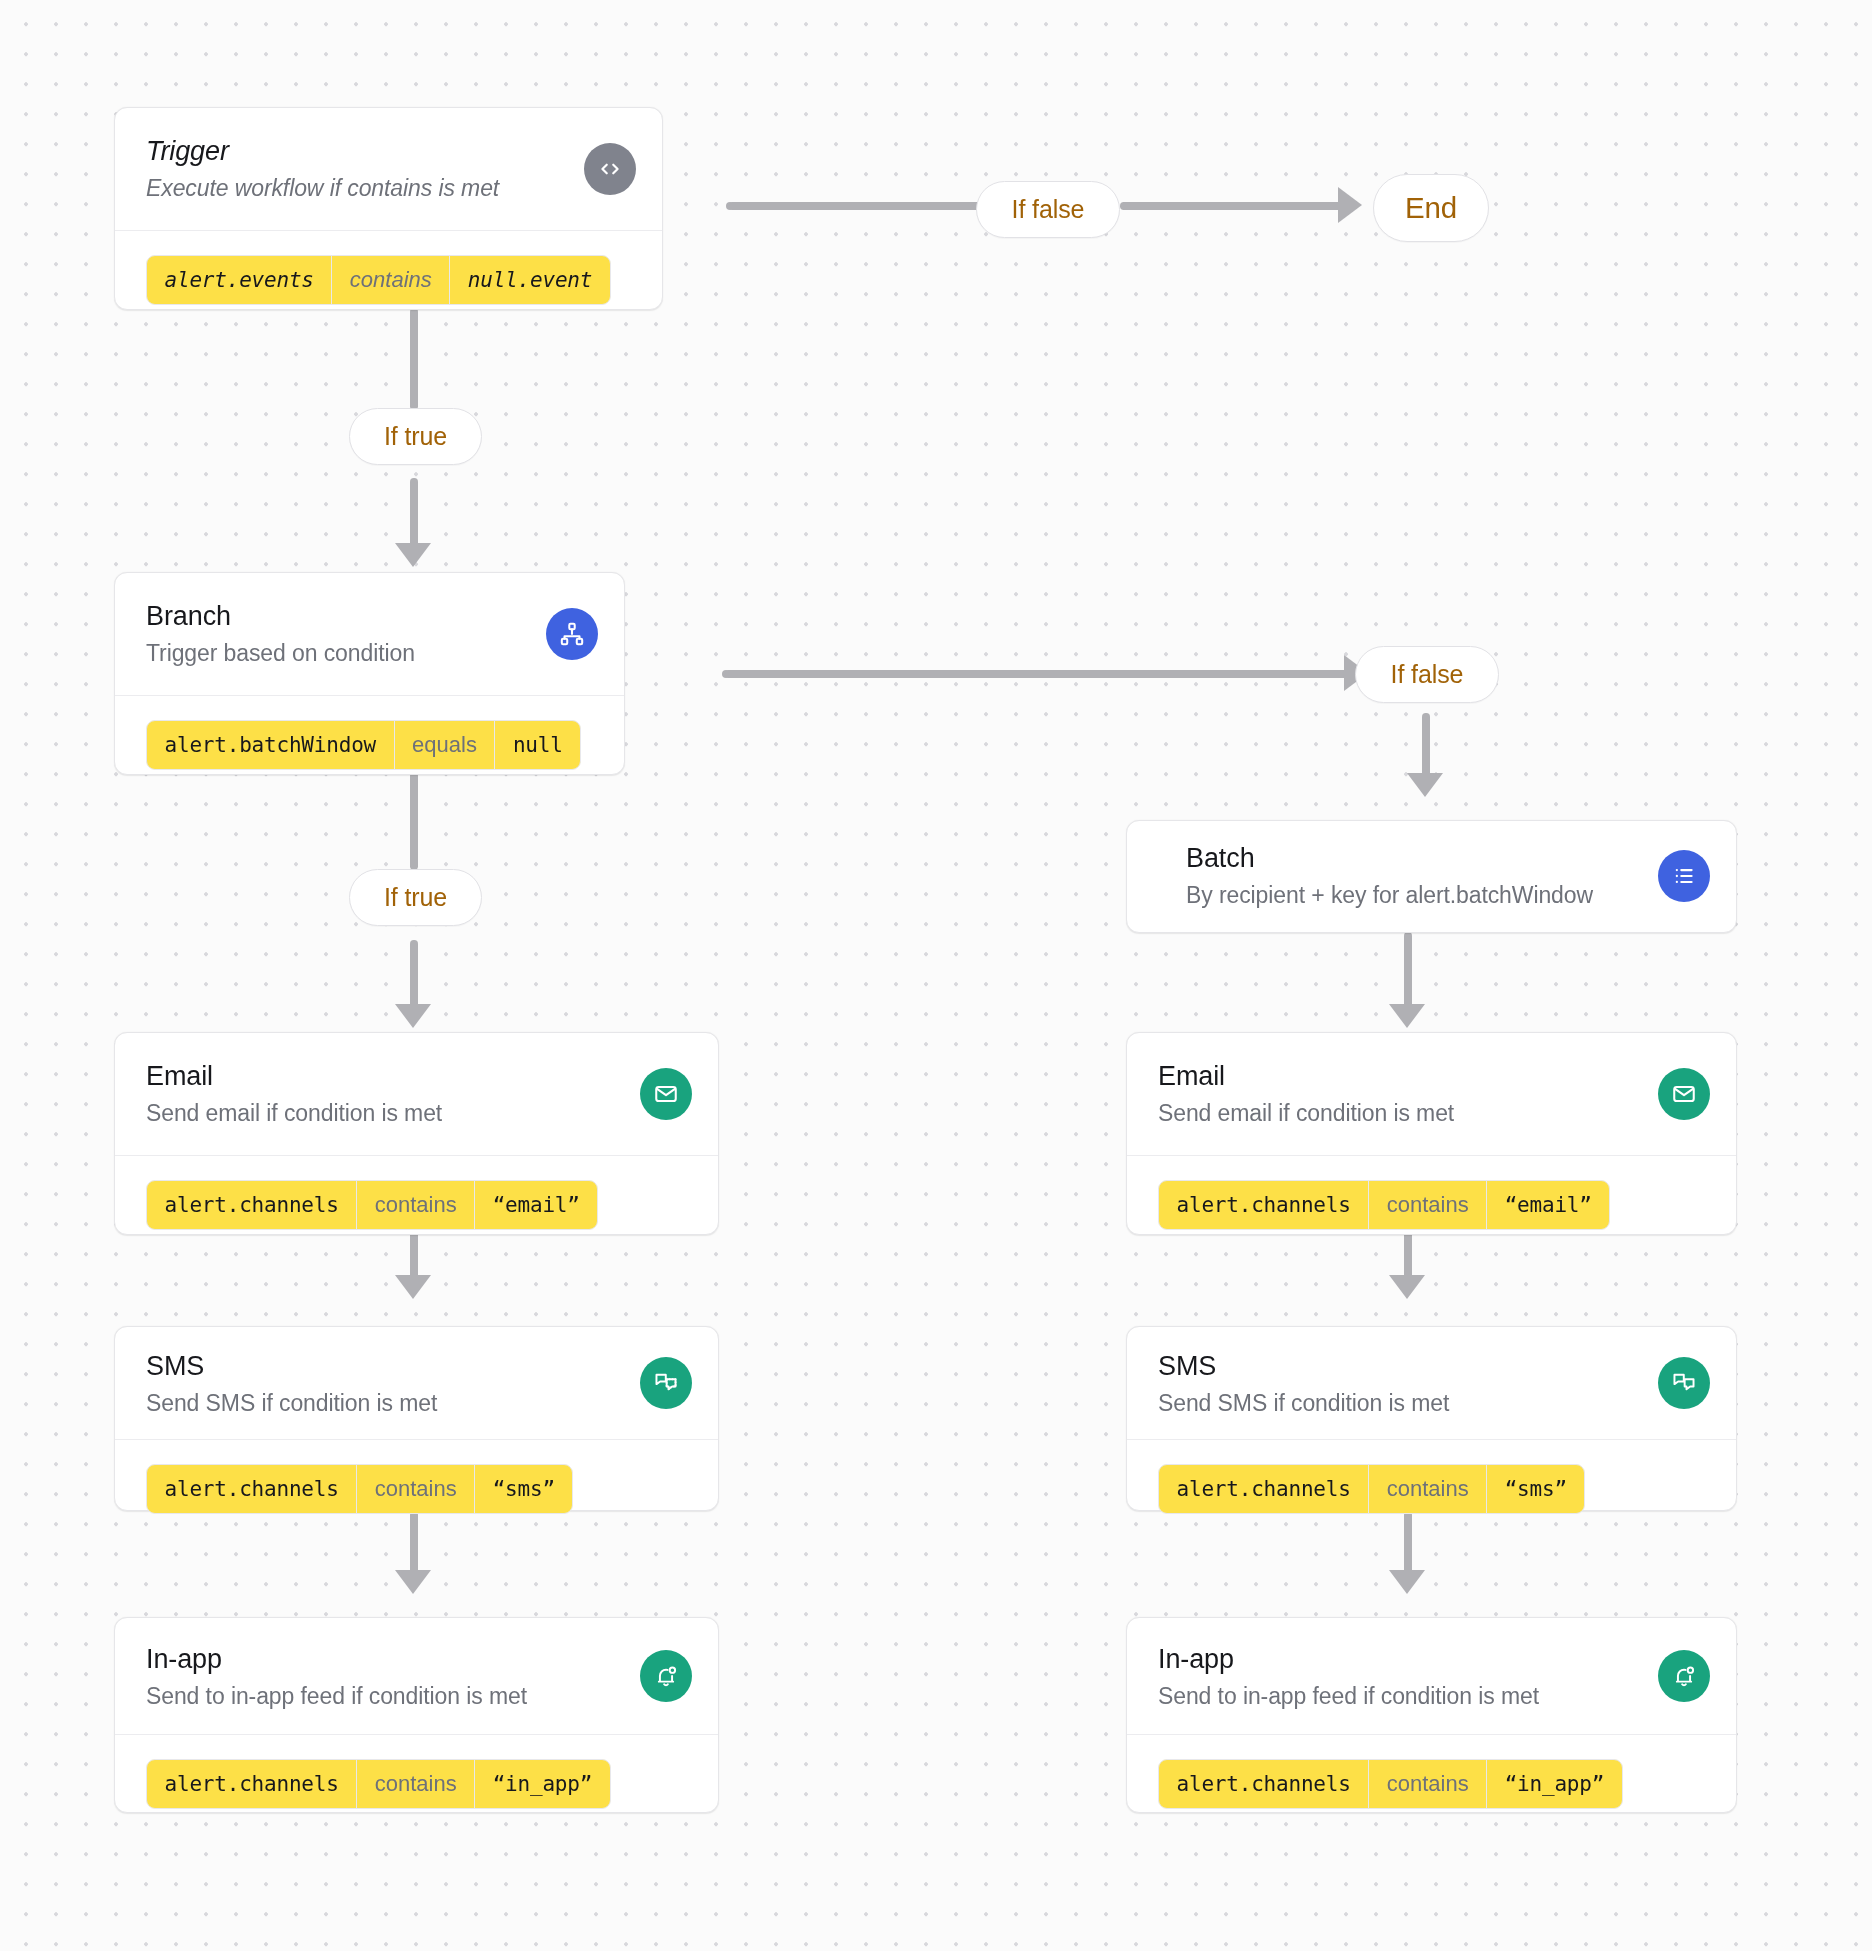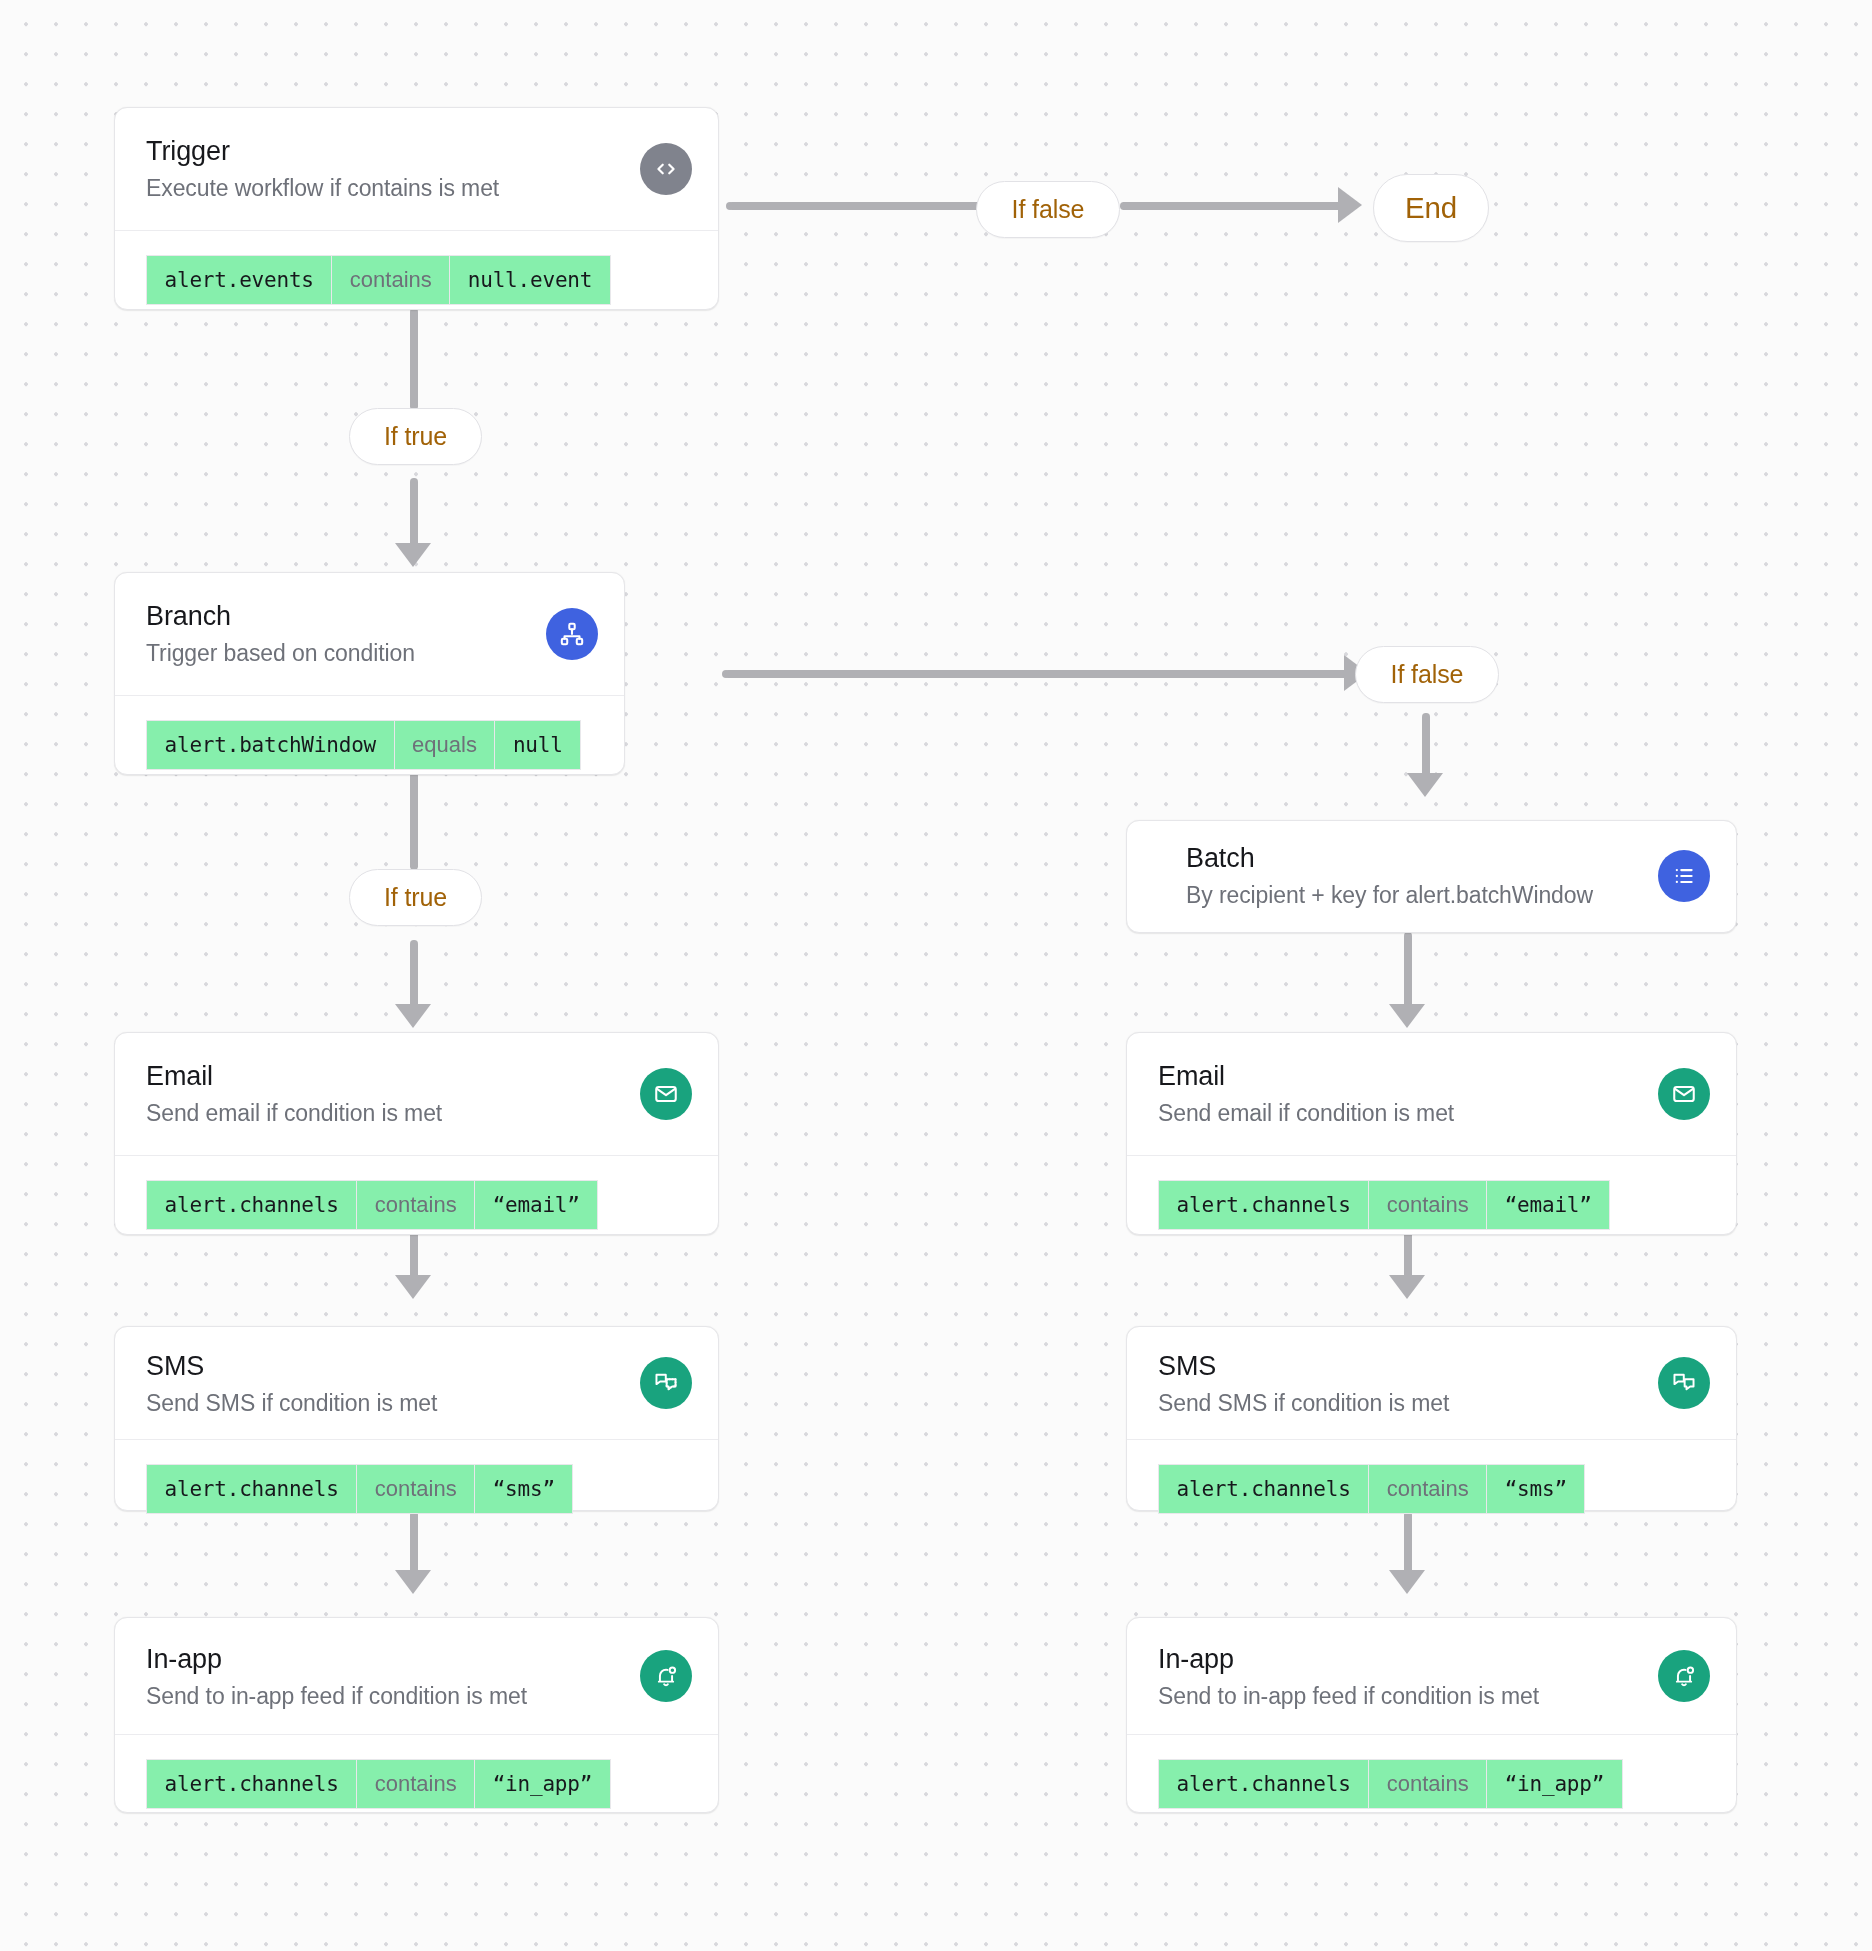--- a/index.html
+++ b/index.html
@@ -76,22 +76,22 @@
   .icon-badge.gray  { background: #80838d; }
   .icon-badge.blue  { background: #3f62e0; }
   .icon-badge.green { background: #19a37e; }
   .icon-badge svg { display: block; }
 
   
   .cond {
     display: inline-flex;
     align-items: stretch;
     border: 1.4px solid #e8e8eb;
-    border-radius: 0;
-    background: #86efac;
+    border-radius: 9px;
+    background: #fde047;
     overflow: hidden;
     height: 48px;
   }
   .cond .seg {
     display: flex;
     align-items: center;
     padding: 0 17.5px;
     font-size: 22px;
     white-space: nowrap;
   }
@@ -204,21 +204,21 @@
   <div class="pill" style="left:976px; top:181px; width:144px; height:57px;">If false</div>
 
   <div class="pill" style="left:1373px; top:174px; width:116px; height:68px; font-size:29.5px;">End</div>
 
   <div class="pill" style="left:349px; top:408px; width:133px; height:57px;">If true</div>
 
   <div class="pill" style="left:1355px; top:646px; width:144px; height:57px;">If false</div>
 
   <div class="pill" style="left:349px; top:869px; width:133px; height:57px;">If true</div>
 
-  <div class="node" style="left:114px; top:107px; width:605px; height:203px;">
+  <div class="node" style="left:114px; top:107px; width:549px; height:203px;font-style:italic;">
     <div class="node-head">
       <div class="node-title">Trigger</div>
       <div class="node-desc">Execute workflow if contains is met</div>
       <div class="icon-badge gray">
         <svg width="26" height="26" viewBox="0 0 24 24" fill="none" stroke="#ffffff" stroke-width="2" stroke-linecap="round" stroke-linejoin="round">
           <polyline points="9,8 5,12 9,16"></polyline>
           <polyline points="15,8 19,12 15,16"></polyline>
         </svg>
       </div>
     </div>

